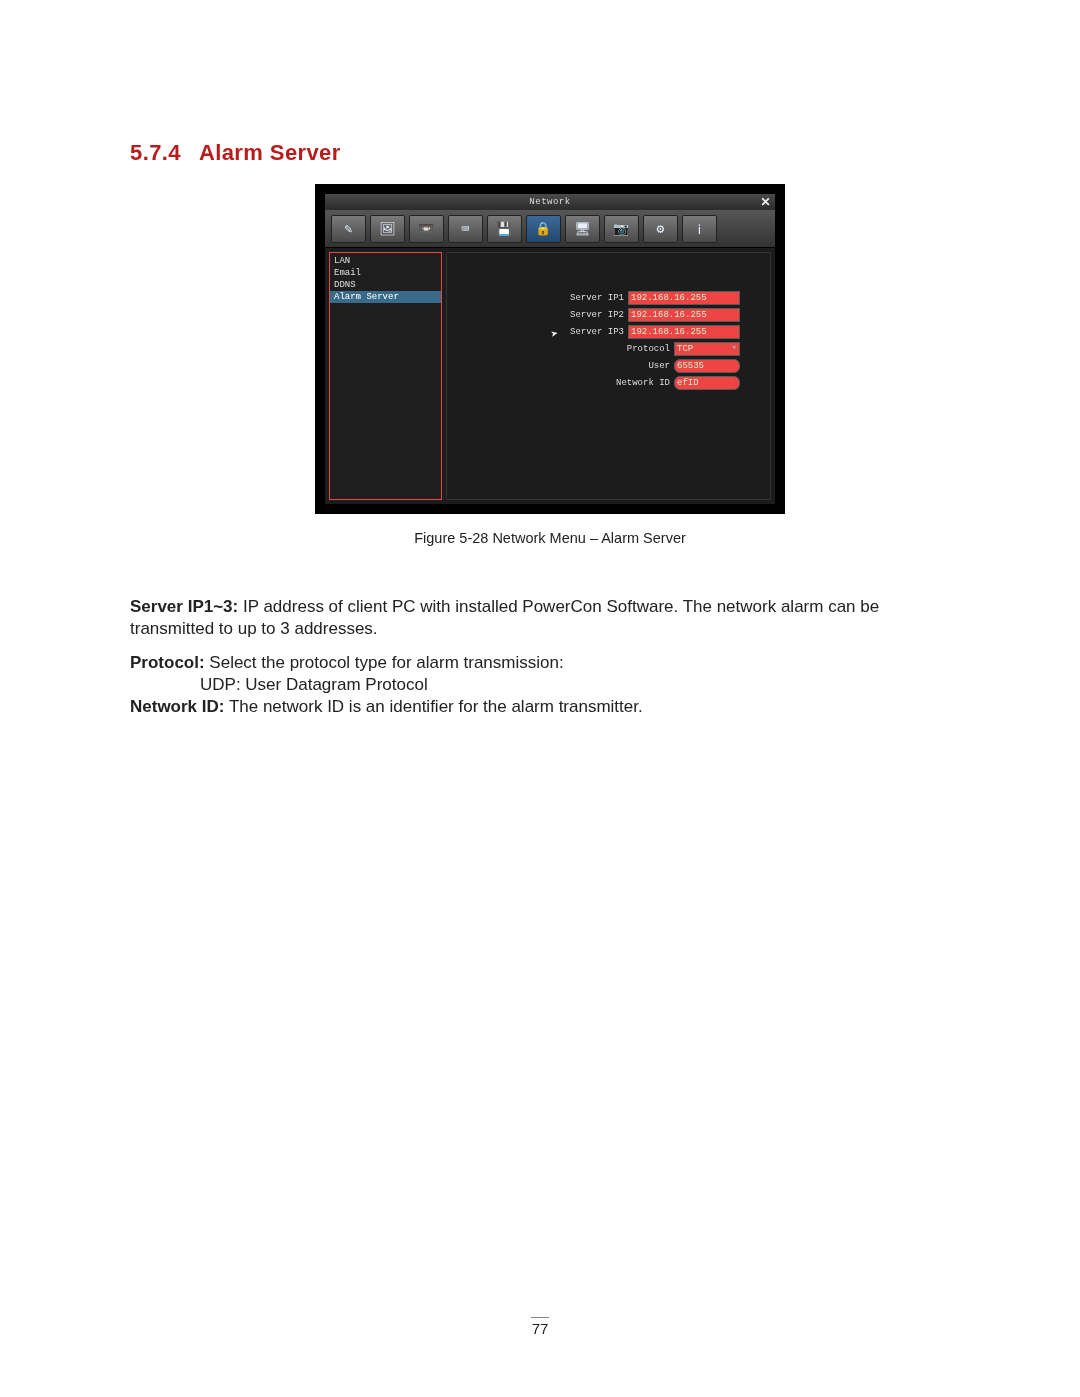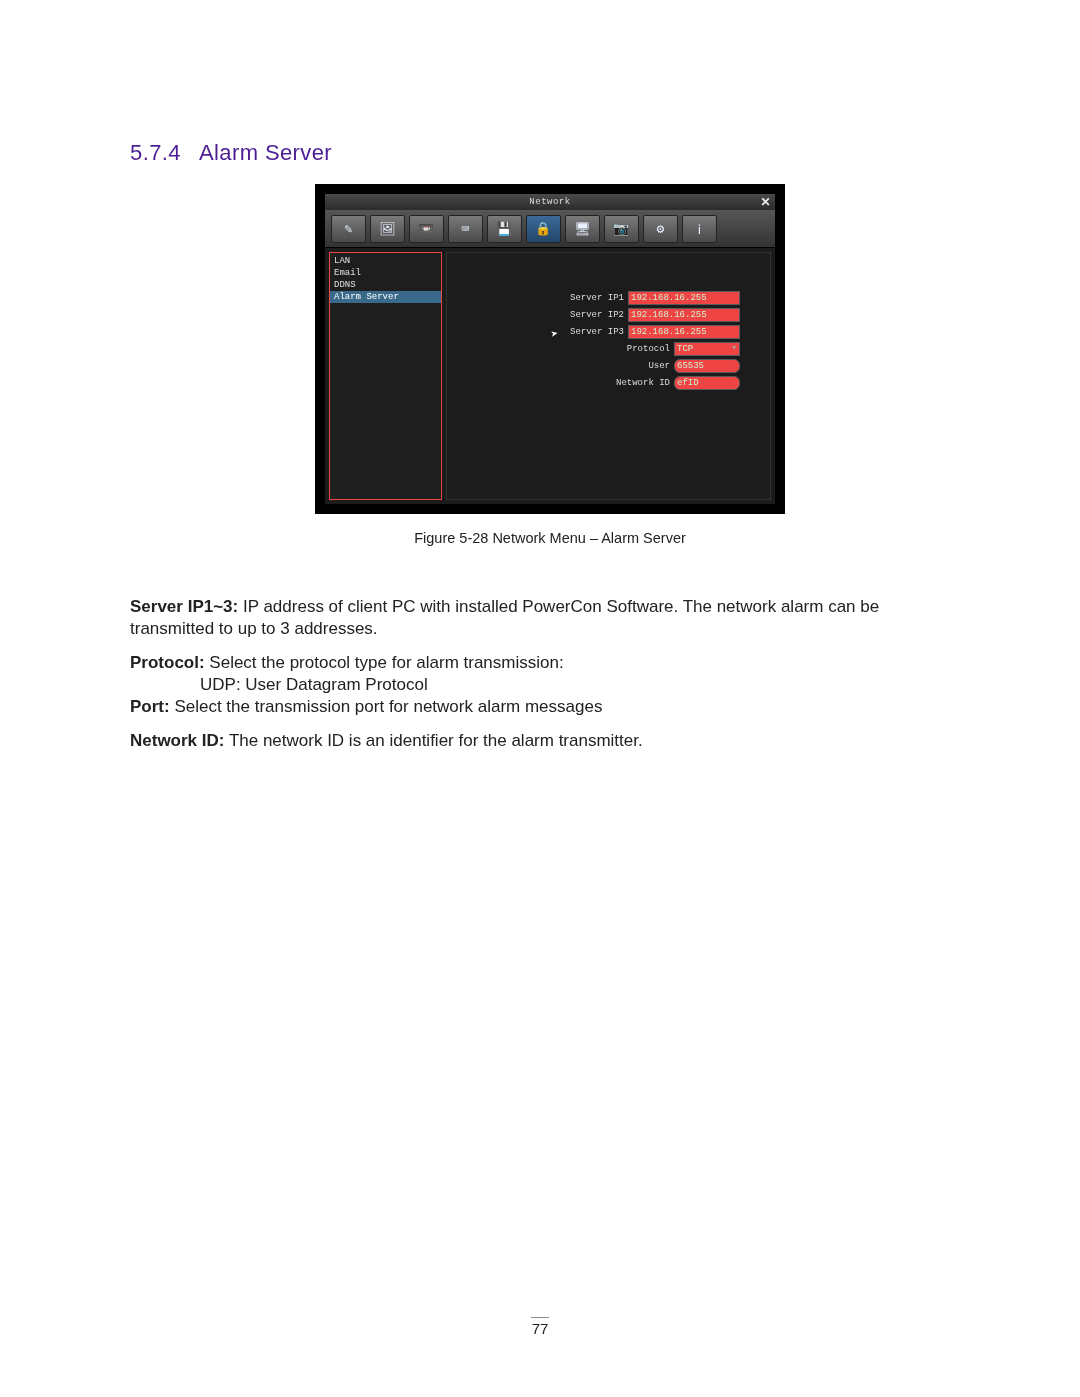--- a/index.html
+++ b/index.html
@@ -14,22 +14,22 @@
   }
   .page {
     width: 1080px;
     height: 1397px;
     position: relative;
     box-sizing: border-box;
     padding: 140px 110px 60px 130px;
   }
   .section-heading {
     font-size: 22px;
-    font-weight: normal;
-    color: #4c1d95;
+    font-weight: bold;
+    color: #b91c1c;
     letter-spacing: 0.4px;
     margin-bottom: 18px;
   }
   .section-num { margin-right: 18px; }
 
   
   .shot-outer {
     width: 450px;
     height: 310px;
     margin: 16px auto;
@@ -215,23 +215,20 @@
 
   <div class="body-text">
     <p>
       <b>Server IP1~3:</b><span> IP address of client PC with installed PowerCon Software. The network alarm can be transmitted to up to 3 addresses.</span>
     </p>
     <p style="margin-bottom:0;">
       <b>Protocol:</b><span> Select the protocol type for alarm transmission:</span>
     </p>
     <p class="indent" style="margin-bottom:0;">UDP: User Datagram Protocol</p>
     <p>
-      <b>Port:</b><span> Select the transmission port for network alarm messages</span>
-    </p>
-    <p>
       <b>Network ID:</b><span> The network ID is an identifier for the alarm transmitter.</span>
     </p>
   </div>
 
   <div class="footer">
     <div class="rule"></div>
     <span>77</span>
   </div>
 
 </div>

